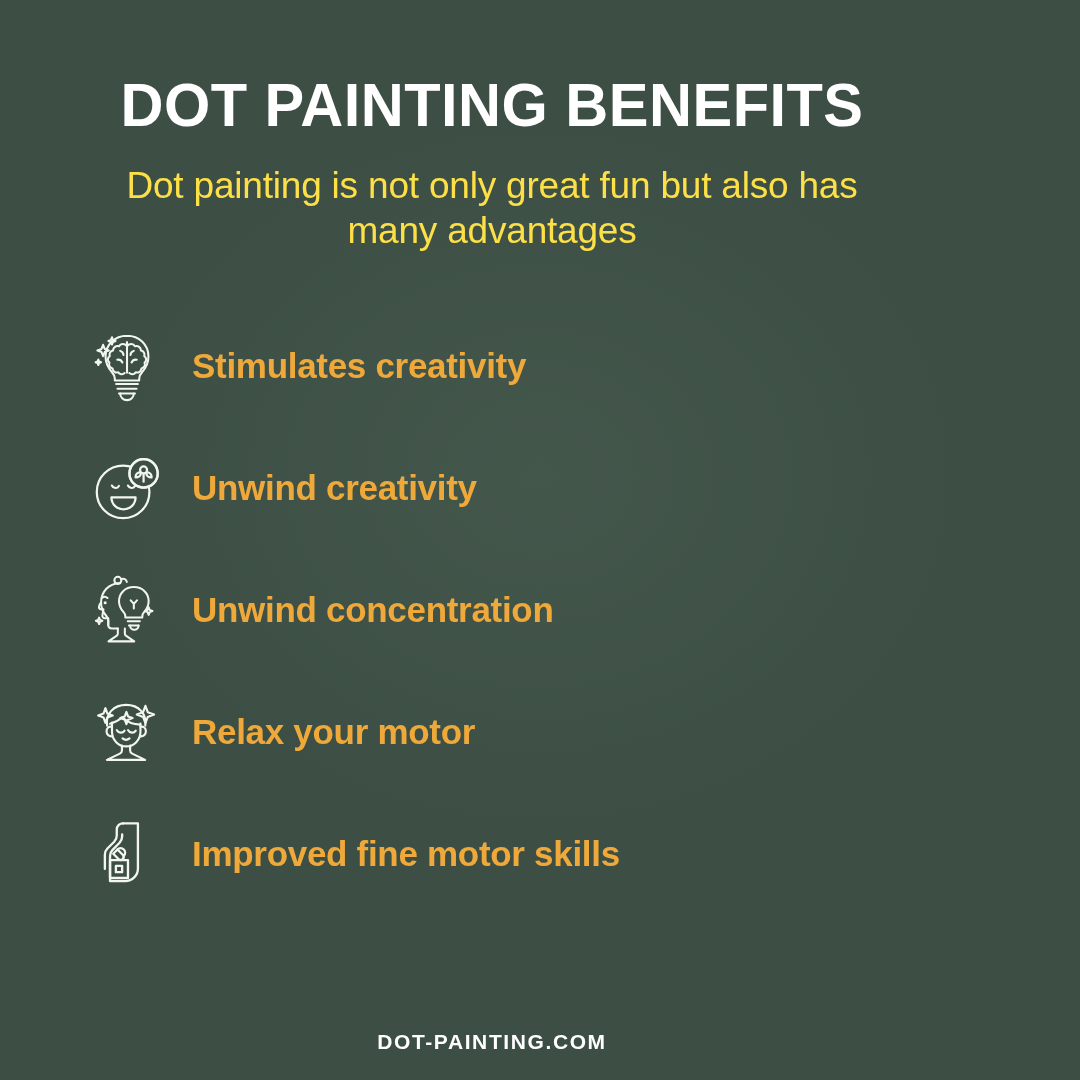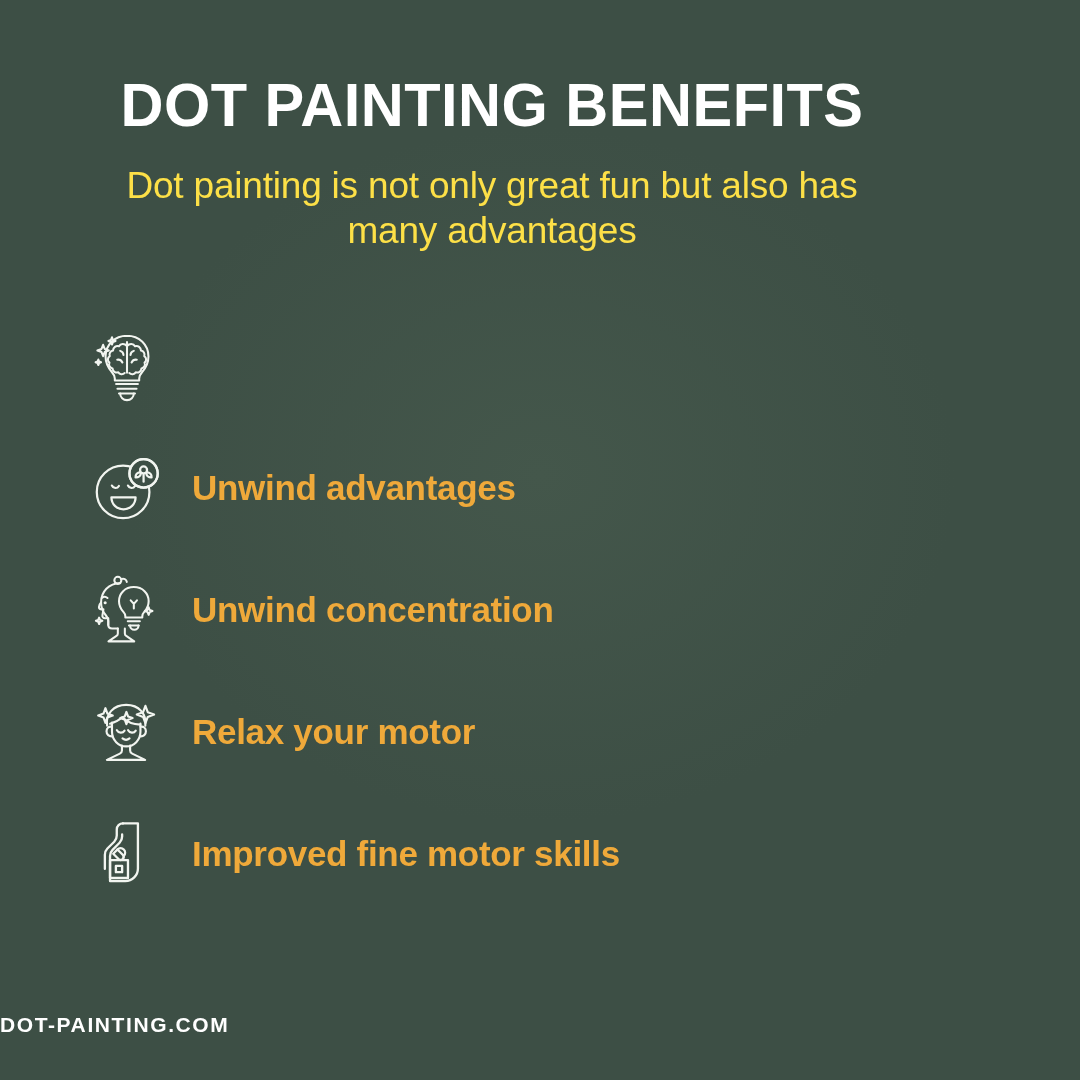--- a/index.html
+++ b/index.html
@@ -95,22 +95,23 @@
     font-weight: bold;
     font-size: 35px;
     letter-spacing: -0.3px;
     white-space: nowrap;
   }
 
   
   .footer {
     position: absolute;
     left: 0;
-    bottom: 43px;
+    bottom: 26px;
     width: 100%;
+    text-align: center;
   }
 
   .footer-text {
     color: #ffffff;
     font-family: "Liberation Sans", sans-serif;
     font-weight: bold;
     font-size: 21px;
     letter-spacing: 1.6px;
   }
 </style>
@@ -141,20 +142,21 @@
           <path d="M33 24.5c2 .6 3.3 2.2 3.4 4.2M30 33.5c2.3-.3 4.4.9 5.3 2.9M47 24.5c-2 .6-3.3 2.2-3.4 4.2M50 33.5c-2.3-.3-4.4.9-5.3 2.9"></path>
 
           <path d="M28.8 58.4h22.4M30.2 63.3h19.6M31.8 68.2h16.4"></path>
           <path d="M33 68.2c0 3.8 3.1 6.8 7 6.8s7-3 7-6.8"></path>
 
           <path d="M15.5 18.2l1.6 4.3 4.3 1.6-4.3 1.6-1.6 4.3-1.6-4.3-4.3-1.6 4.3-1.6z"></path>
           <path d="M24.6 10.6l1 2.7 2.7 1-2.7 1-1 2.7-1-2.7-2.7-1 2.7-1z"></path>
           <path d="M10.6 33.4l.8 2 2 .8-2 .8-.8 2-.8-2-2-.8 2-.8z"></path>
         </svg>
       </span>
+      <span class="benefit-label">Stimulates creativity</span>
     </li>
 
     <li class="benefit-row">
       <span class="benefit-icon">
         <svg viewBox="0 0 80 80" fill="none" stroke="#f2f5f0" stroke-width="2.3" stroke-linecap="round" stroke-linejoin="round">
 
           <circle cx="36" cy="44" r="27"></circle>
 
           <path d="M24.5 37.5c1.4 3.1 5.4 3.4 7.2.4"></path>
 
@@ -164,21 +166,21 @@
 
           <circle cx="57" cy="25" r="14.5" fill="#3d4f45"></circle>
           <circle cx="57" cy="25" r="14.5"></circle>
 
           <circle cx="57" cy="21.5" r="3.6"></circle>
           <path d="M53.6 23.8c-3 .3-5 2.5-4.8 5.3 2.9.3 5.1-1.6 5.5-4.2"></path>
           <path d="M60.4 23.8c3 .3 5 2.5 4.8 5.3-2.9.3-5.1-1.6-5.5-4.2"></path>
           <path d="M57 26.4v7.1"></path>
         </svg>
       </span>
-      <span class="benefit-label">Unwind advantages</span>
+      <span class="benefit-label">Unwind creativity</span>
     </li>
 
     <li class="benefit-row">
       <span class="benefit-icon">
         <svg viewBox="0 0 80 80" fill="none" stroke="#f2f5f0" stroke-width="2.1" stroke-linecap="round" stroke-linejoin="round">
 
           <path d="M33 12.5c-11.6 0-19.6 8.8-19.6 19.7 0 6.5 2.6 10.6 5.2 13.7 1.6 1.9 2.2 3.4 2.2 5.3v4.2"></path>
 
           <circle cx="30.6" cy="9.6" r="3.6"></circle>
           <path d="M34 8.4c2.6-1.3 5.4.1 5.8 2.8"></path>

